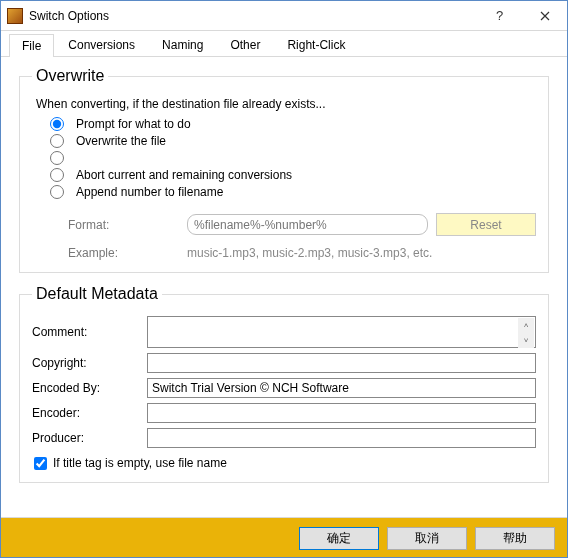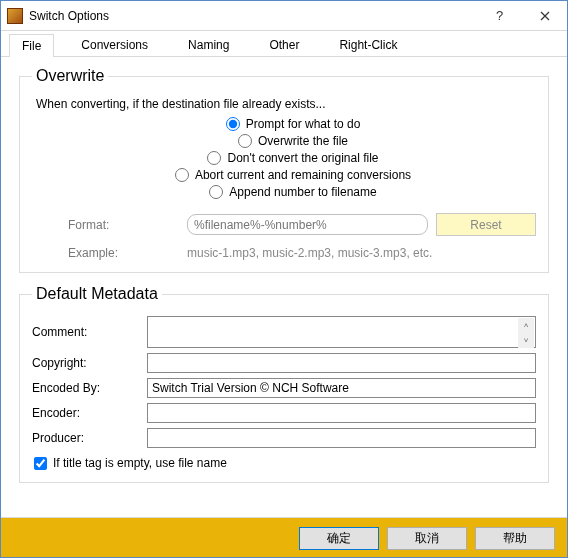--- a/index.html
+++ b/index.html
@@ -32,21 +32,21 @@
   .titlebar .ctrl {
     width: 45px; height: 30px;
     display: flex; align-items: center; justify-content: center;
     font-size: 13px; color: #333;
   }
 
   .tabs {
     display: flex;
     padding: 2px 8px 0 8px;
     border-bottom: 1px solid #d9d9d9;
-    gap: 14px;
+    gap: 1px;
   }
   .tab {
     padding: 4px 12px;
     border: 1px solid transparent;
     border-bottom: none;
     cursor: default;
     font-size: 12px;
   }
   .tab.active {
     border-color: #d9d9d9;
@@ -64,21 +64,21 @@
     margin: 0 0 12px 0;
     padding: 8px 12px 12px 12px;
   }
   fieldset.groupbox > legend {
     font-size: 16px;
     padding: 0 4px;
     color: #000;
   }
 
   .intro { margin: 4px 0 6px 4px; }
-  .radio-row { display: flex; align-items: center; margin: 3px 0 3px 18px; gap: 6px; justify-content: center; }
+  .radio-row { display: flex; align-items: center; margin: 3px 0 3px 18px; gap: 12px; }
   .radio-row input[type=radio] { width:14px; height:14px; margin:0; }
   .radio-row label { }
 
   .format-row, .example-row {
     display:flex; align-items:center; margin-top:10px;
   }
   .format-row { margin-top: 14px; }
   .sublabel { width: 155px; color:#777; padding-left: 36px; }
   .format-input {
     flex:1;
@@ -165,21 +165,20 @@
     <div class="radio-row">
       <input type="radio" name="ow" checked="" style="">
       <label>Prompt for what to do</label>
     </div>
     <div class="radio-row">
       <input type="radio" name="ow" style="">
       <label>Overwrite the file</label>
     </div>
     <div class="radio-row">
       <input type="radio" name="ow" style="">
-      <label>Don't convert the original file</label>
     </div>
     <div class="radio-row">
       <input type="radio" name="ow" style="">
       <label>Abort current and remaining conversions</label>
     </div>
     <div class="radio-row">
       <input type="radio" name="ow" style="">
       <label>Append number to filename</label>
     </div>
 

